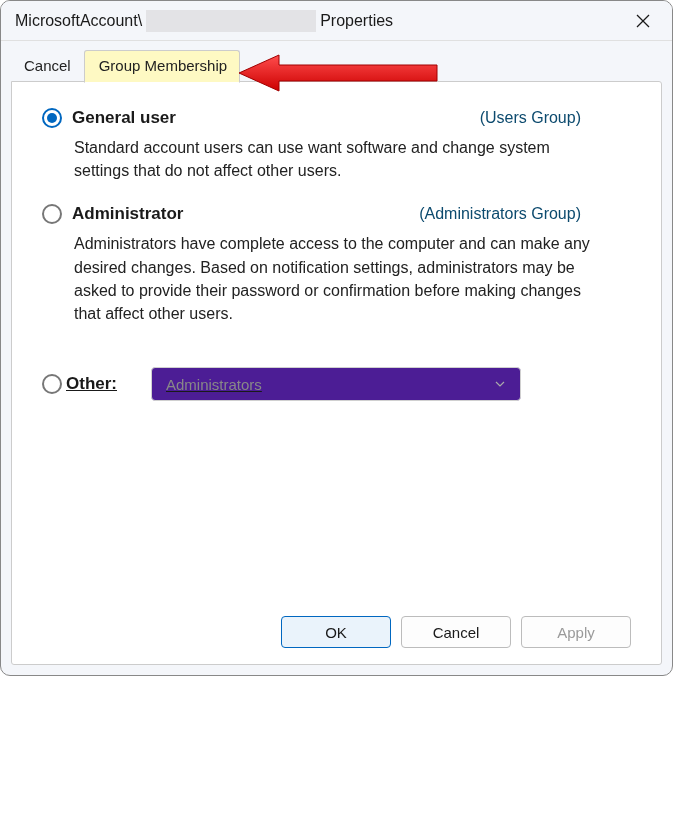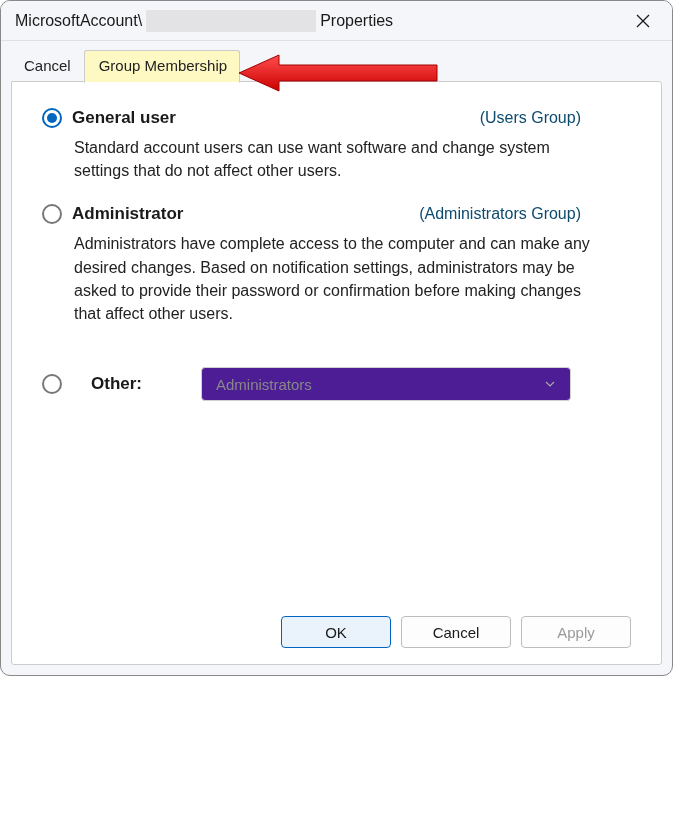--- a/index.html
+++ b/index.html
@@ -145,22 +145,23 @@
     }
     .opt-desc {
       margin: 8px 40px 0 32px;
       font-size: 16px;
       line-height: 1.45;
       color: #222;
     }
     .other-row {
       display: flex;
       align-items: center;
-      gap: 29px;
+      gap: 4px;
       margin-top: 20px;
+      text-decoration: underline;
     }
     .other-label {
       font-weight: 600;
       font-size: 17px;
     }
     .combo {
       flex: none;
       width: 370px;
       height: 34px;
       border: 1px solid #d0d0d0;

